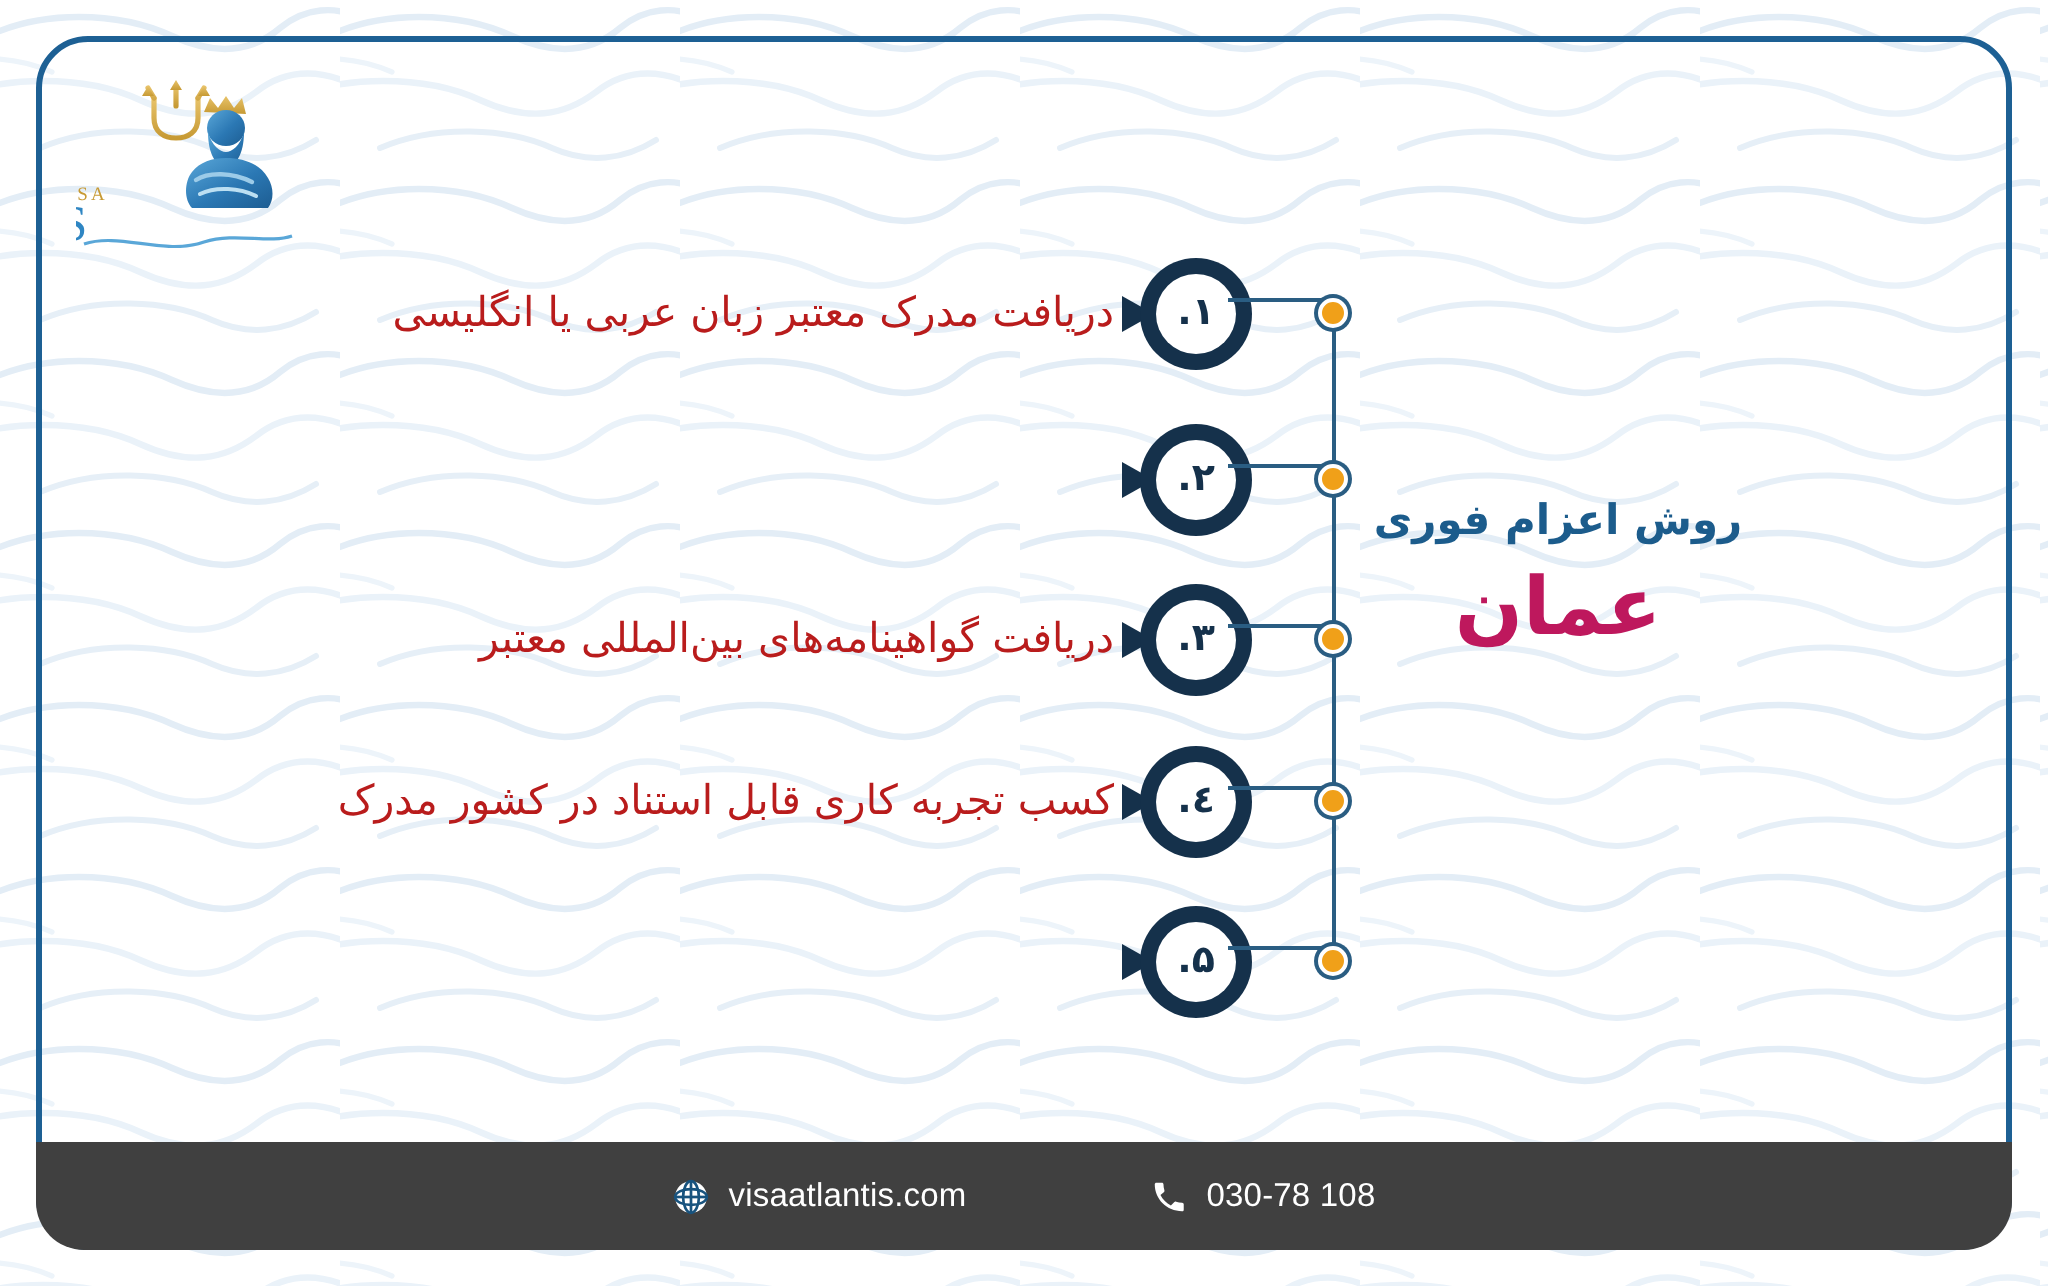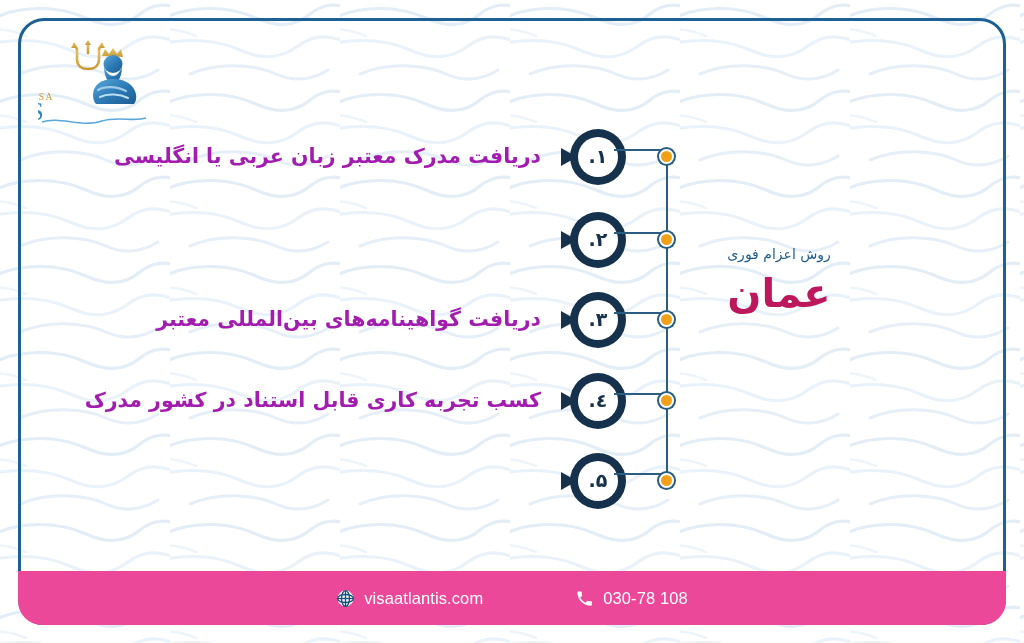--- a/index.html
+++ b/index.html
@@ -45,21 +45,21 @@
     overflow: hidden;
   }
 
   
   .footer-bar {
     position: absolute;
     left: 18px;
     bottom: 18px;
     width: 988px;
     height: 54px;
-    background: #ec4899;
+    background: #404040;
     border-bottom-left-radius: 24px;
     border-bottom-right-radius: 24px;
     display: flex;
     align-items: center;
     justify-content: center;
     gap: 92px;
     direction: ltr;
   }
 
   .footer-item {
@@ -93,22 +93,22 @@
   .title-block {
     position: absolute;
     right: 130px;
     top: 243px;
     width: 230px;
     text-align: center;
     direction: rtl;
     color: #1c5c8c;
   }
   .title-line {
-    font-size: 14px;
-    font-weight: normal;
+    font-size: 21px;
+    font-weight: bold;
     line-height: 1.62;
     color: #1c5c8c;
     white-space: nowrap;
   }
   .title-big {
     font-size: 40px;
     font-weight: bold;
     line-height: 1.25;
     color: #be185d;
     margin-top: 2px;
@@ -197,24 +197,24 @@
     justify-content: center;
     color: #15314b;
     font-size: 19px;
     font-weight: bold;
     font-family: "DejaVu Sans", sans-serif;
     padding-bottom: 2px;
   }
 
   .step-text {
     font-size: 20.5px;
-    font-weight: bold;
-    color: #a21caf;
+    font-weight: normal;
+    color: #b91c1c;
     white-space: nowrap;
-    margin-right: 29px;
+    margin-right: 13px;
     line-height: 1.45;
   }
 </style>
 </head>
 <body>
 
 <div id="canvas">
 
   <svg class="wave-layer" viewBox="0 0 1024 643" preserveAspectRatio="none" aria-hidden="true">
     <defs>

